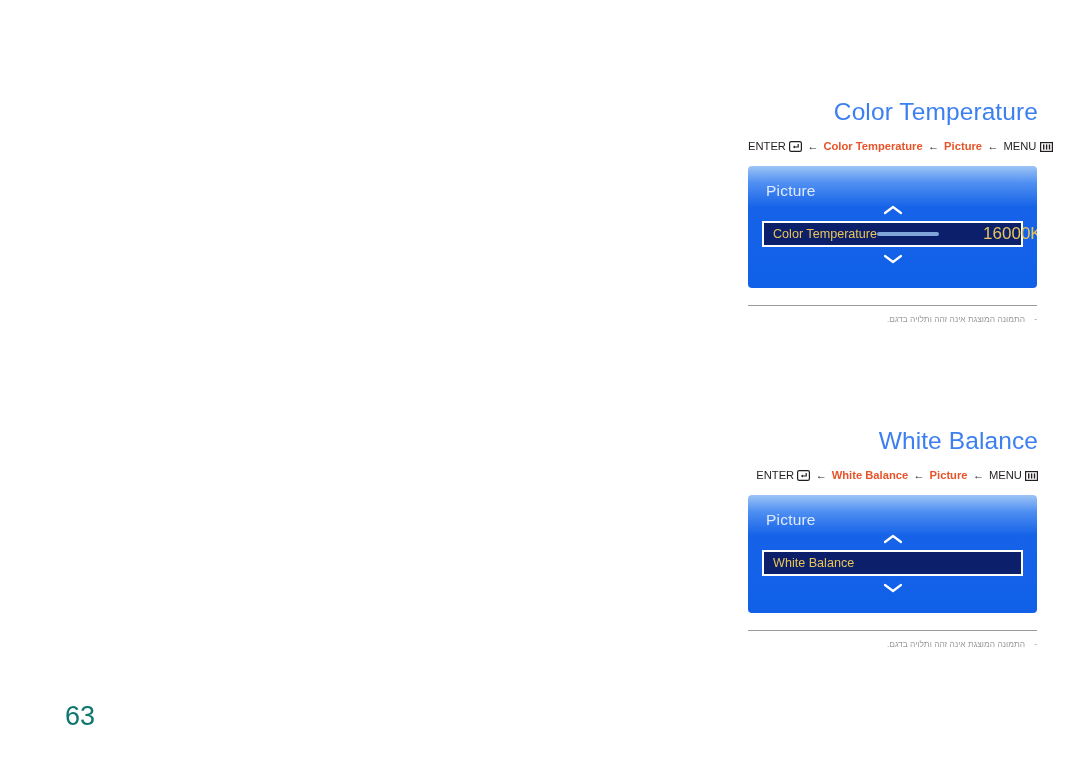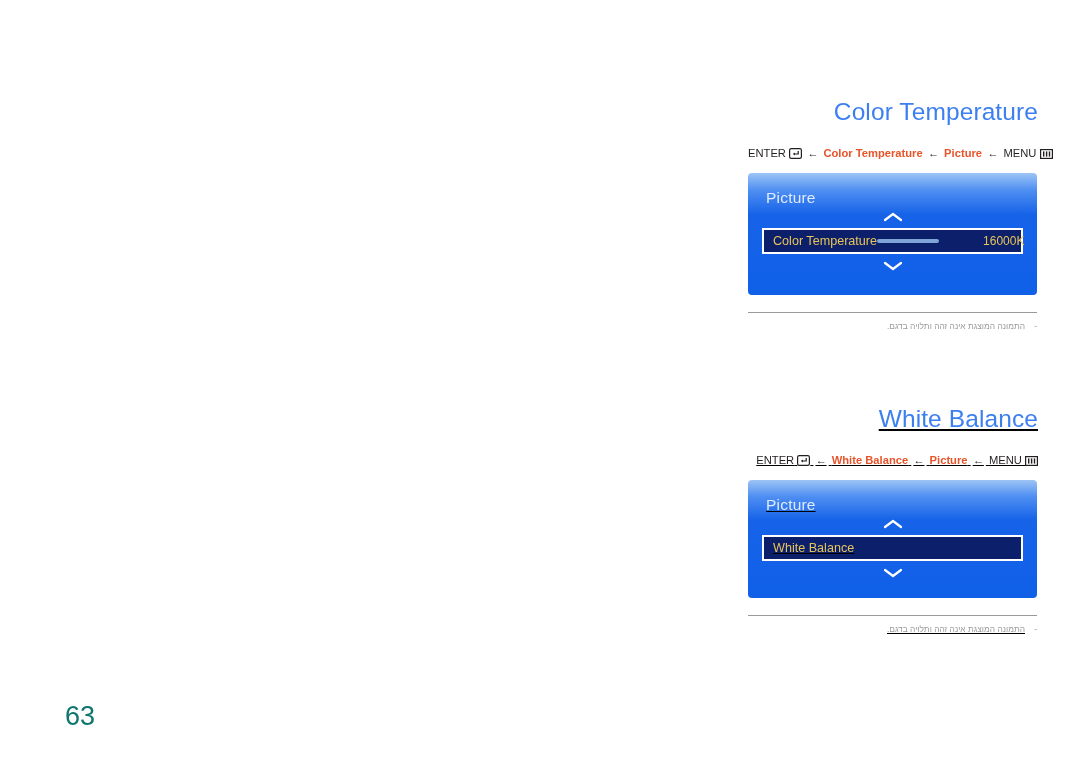--- a/index.html
+++ b/index.html
@@ -66,21 +66,21 @@
     font-size: 24.5px;
     color: #3c7ff0;
     letter-spacing: 0.1px;
     margin: 0;
     text-align: right;
     font-weight: normal;
     line-height: 1;
   }
 
   .breadcrumb {
-    margin-top: 23px;
+    margin-top: 16px;
     font-size: 11.2px;
     color: #231f20;
     text-align: right;
     white-space: nowrap;
     line-height: 1;
   }
   .breadcrumb .crumb-hl {
     color: #e8542a;
     font-weight: bold;
   }
@@ -153,21 +153,21 @@
   }
   .osd-row .slider {
     width: 62px;
     height: 4px;
     background: #7fa4d8;
     border-radius: 2px;
     display: block;
   }
   .osd-row .row-value {
     color: #e8c55a;
-    font-size: 12px;
+    font-size: 17px;
     white-space: nowrap;
     margin-left: 36px;
   }
 
   
   .foot-wrap {
     margin-top: 17px;
     width: 289px;
   }
   .foot-rule {
@@ -288,21 +288,21 @@
 
       <ul class="bullet-list">
         
 
         
 
         
       </ul>
     </div>
 
-    <div class="osd-col" style="left:738px; top:407px;text-decoration:underline;">
+    <div class="osd-col" style="left:738px; top:429px;">
       <h2 class="osd-title">White Balance</h2>
 
       <div class="breadcrumb">
         <span>ENTER</span>
         <span class="ico">
           <svg width="13" height="11" viewBox="0 0 13 11">
             <rect x="0.6" y="0.6" width="11.8" height="9.8" rx="1.6" ry="1.6" fill="none" stroke="#231f20" stroke-width="1.2"></rect>
             <path d="M9.2 3.0 L9.2 6.0 L4.6 6.0" fill="none" stroke="#231f20" stroke-width="1.2"></path>
             <path d="M5.9 4.4 L4.0 6.0 L5.9 7.6 Z" fill="#231f20"></path>
           </svg>

